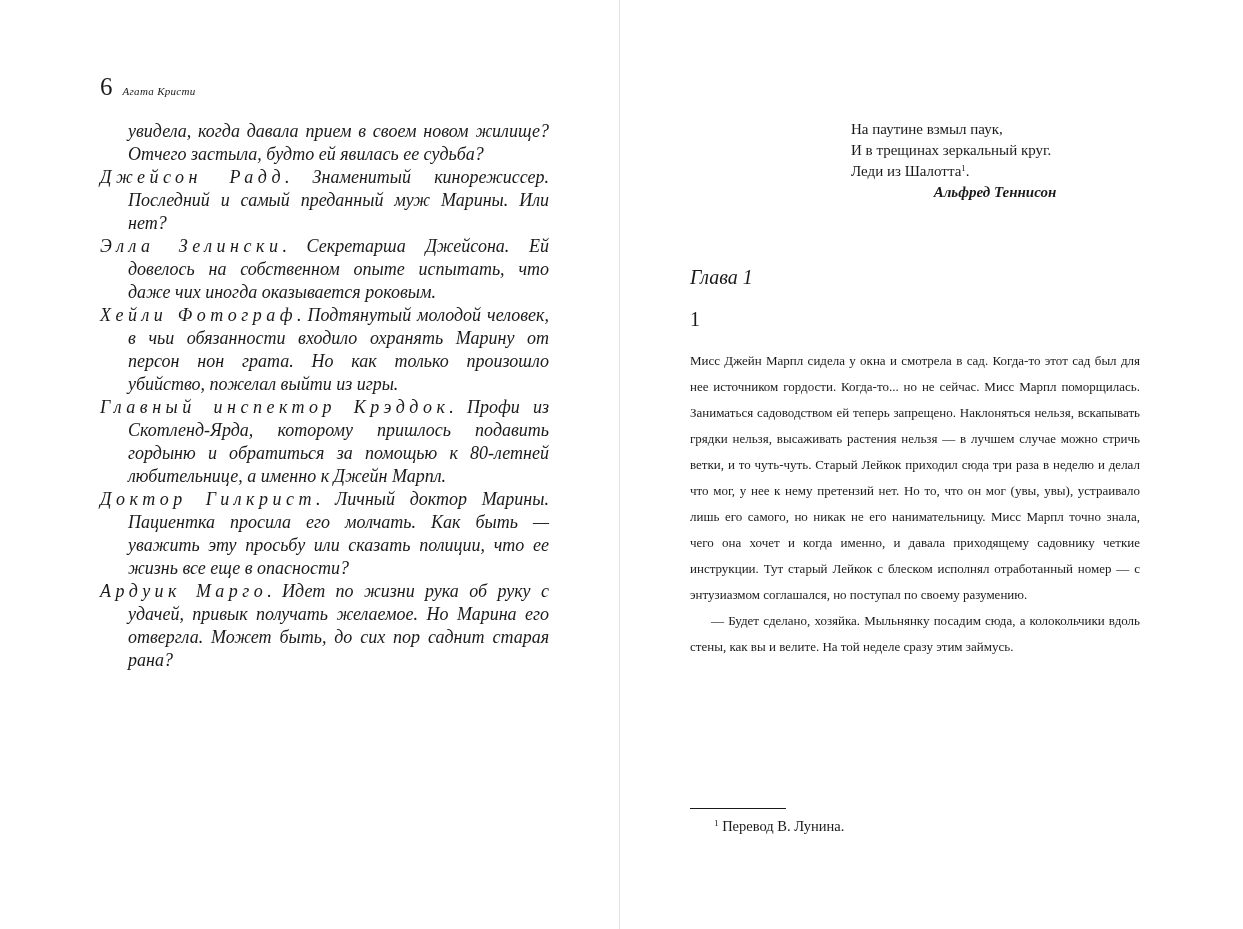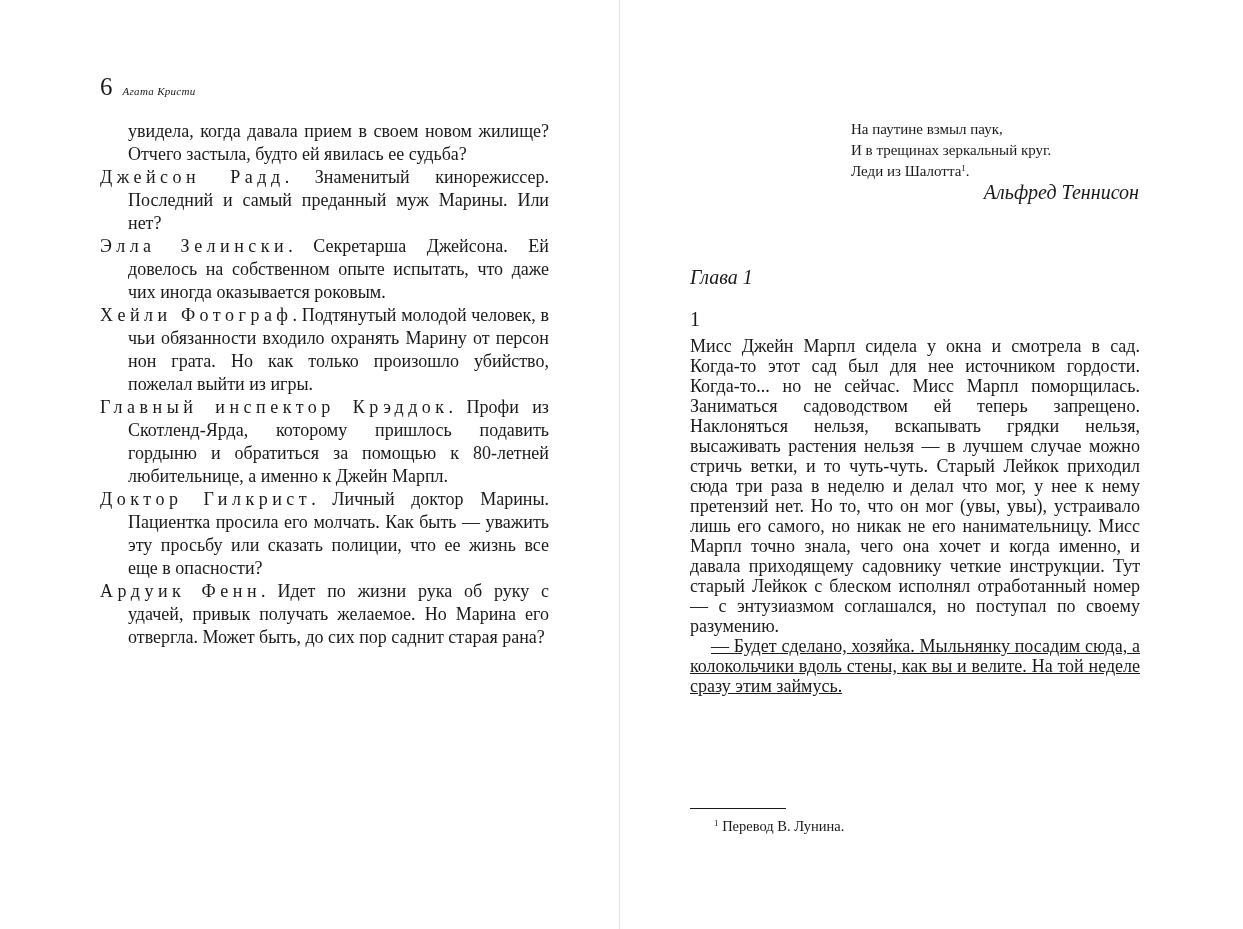--- a/index.html
+++ b/index.html
@@ -52,20 +52,21 @@
     font-size: 11px;
     letter-spacing: 0.3px;
   }
   .cast-list {
     position: absolute;
     left: 100px;
     top: 120px;
     width: 449px;
     font-size: 18px;
     line-height: 23px;
+    font-style: italic;
   }
   .cast-entry {
     margin: 0;
     padding-left: 28px;
     text-indent: -28px;
     text-align: justify;
   }
   .cast-entry.continuation {
     text-indent: 0;
   }
@@ -87,23 +88,24 @@
     width: 288px;
     font-size: 15px;
     line-height: 21px;
   }
   .epigraph-line {
     display: block;
     white-space: nowrap;
   }
   .epigraph-author {
     display: block;
-    text-align: right;
-    font-style: italic;
-    font-size: 20px;
+    text-align: center;
+    font-style: italic;
+    font-size: 15px;
+    font-weight: bold;
   }
   sup.fnref {
     font-size: 9px;
     vertical-align: 5px;
     line-height: 0;
   }
   .chapter-title {
     position: absolute;
     left: 70px;
     top: 262px;
@@ -116,32 +118,31 @@
   .section-number {
     position: absolute;
     left: 70px;
     top: 306px;
     font-size: 20px;
     line-height: 26px;
   }
   .body-text {
     position: absolute;
     left: 70px;
-    top: 336px;
+    top: 348px;
     width: 450px;
-    font-size: 18px;
-    line-height: 20px;
+    font-size: 13px;
+    line-height: 26px;
   }
   .body-text p {
     margin: 0;
     text-align: justify;
   }
   .body-text p.dialogue {
     text-indent: 21px;
-    text-decoration: underline;
   }
   .footnote-rule {
     position: absolute;
     left: 70px;
     top: 808px;
     width: 96px;
     height: 1px;
     background: #1a1a1a;
   }
   .footnote {
@@ -181,21 +182,21 @@
       <p class="cast-entry">
         <span class="cast-name">Хейли Фотограф</span><span>. Подтянутый молодой человек, в чьи обязанности входило охранять Марину от персон нон грата. Но как только произошло убийство, пожелал выйти из игры.</span>
       </p>
       <p class="cast-entry">
         <span class="cast-name">Главный инспектор Крэддок</span><span>. Профи из Скотленд-Ярда, которому пришлось подавить гордыню и обратиться за помощью к 80-летней любительнице, а именно к Джейн Марпл.</span>
       </p>
       <p class="cast-entry">
         <span class="cast-name">Доктор Гилкрист</span><span>. Личный доктор Марины. Пациентка просила его молчать. Как быть — уважить эту просьбу или сказать полиции, что ее жизнь все еще в опасности?</span>
       </p>
       <p class="cast-entry">
-        <span class="cast-name">Ардуик Фенн</span><span>. Идет по жизни рука об руку с удачей, привык получать желаемое. Но Марина его отвергла. Может быть, до сих пор саднит старая рана?</span>
+        <span class="cast-name">Ардуик Марго</span><span>. Идет по жизни рука об руку с удачей, привык получать желаемое. Но Марина его отвергла. Может быть, до сих пор саднит старая рана?</span>
       </p>
     </div>
   </div>
 
   <div class="page-divider"></div>
 
   <div class="right-page">
     <div class="epigraph">
       <span class="epigraph-line">На паутине взмыл паук,</span>
       <span class="epigraph-line">И в трещинах зеркальный круг.</span>

